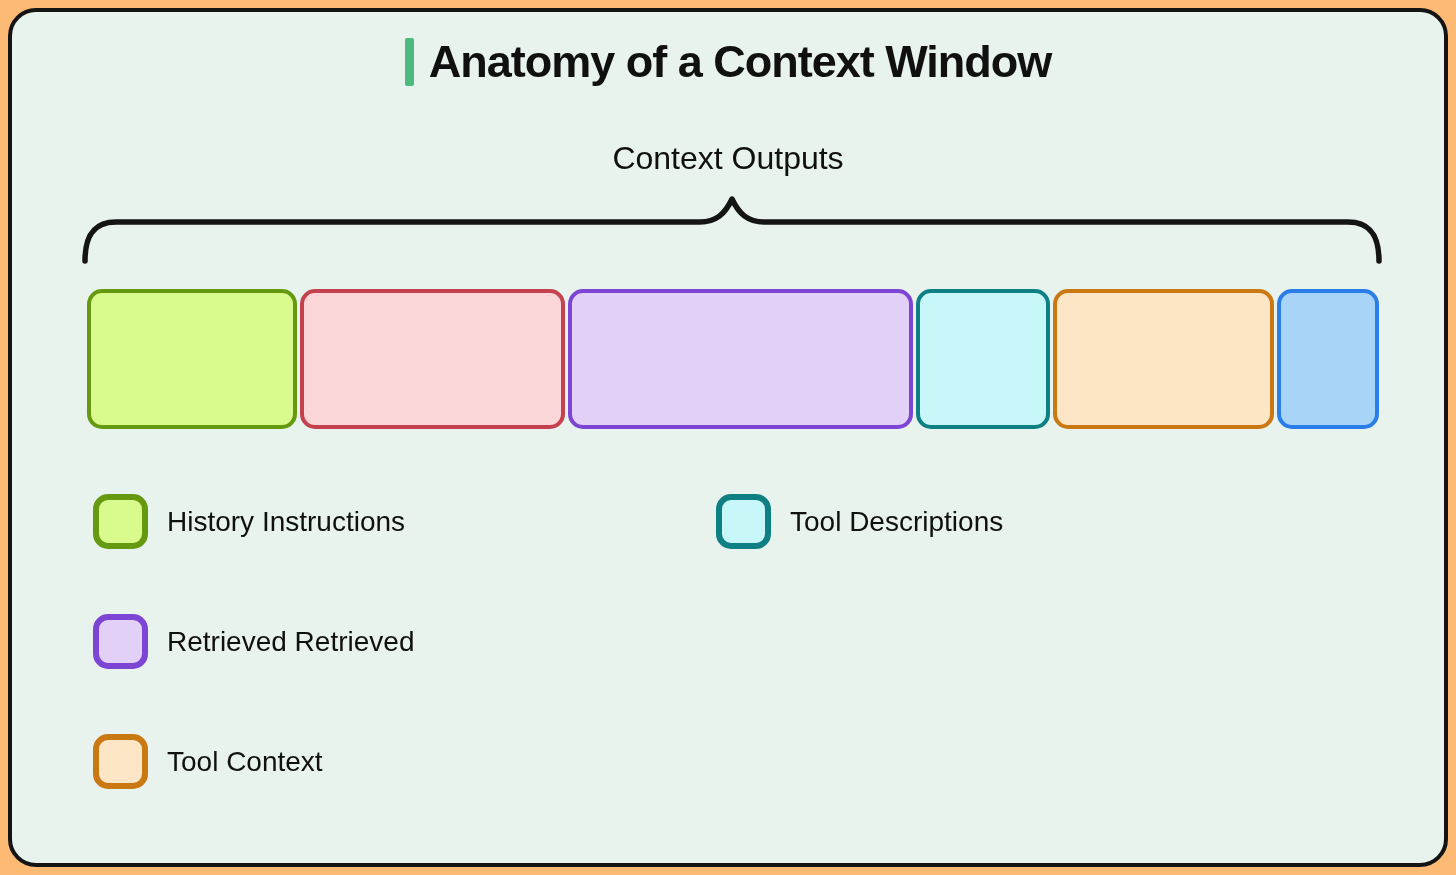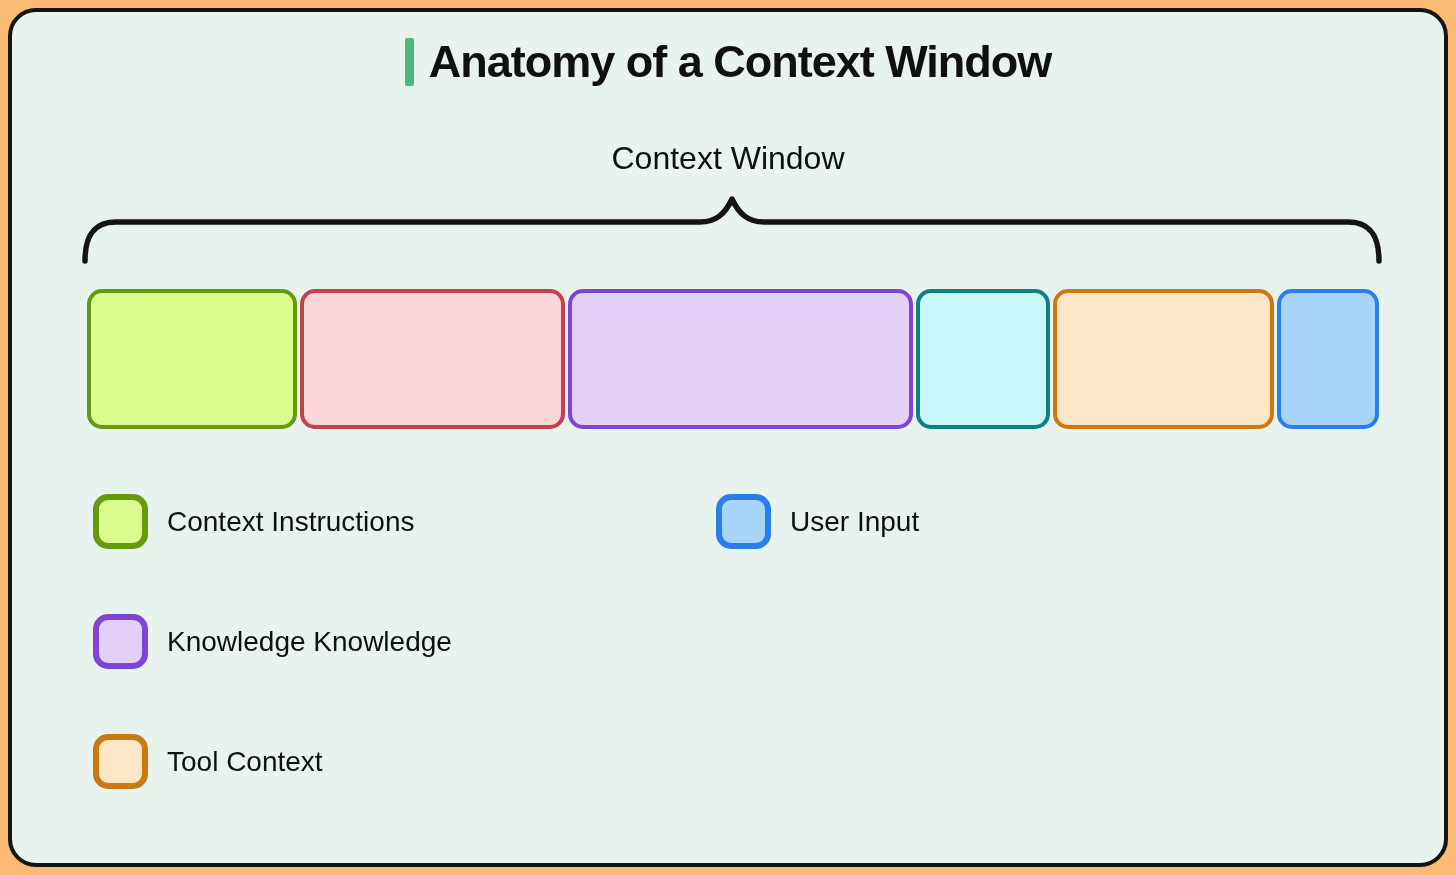--- a/index.html
+++ b/index.html
@@ -113,50 +113,50 @@
 <body>
 
 <div class="canvas">
   <div class="card">
 
     <div class="title-row">
       <span class="accent-bar" style="background: rgb(76, 185, 126);"></span>
       <h1 class="title">Anatomy of a Context Window</h1>
     </div>
 
-    <div class="cw-label">Context Window</div>
+    <div class="cw-label">Context Outputs</div>
 
     <svg class="brace" viewBox="0 0 1300 68" preserveAspectRatio="none" aria-hidden="true">
       <path d="M 3 65 C 3 42, 10 26, 34 26 L 618 26 C 634 26, 643 18, 650 3 C 657 18, 666 26, 682 26 L 1266 26 C 1290 26, 1297 42, 1297 65"></path>
     </svg>
 
     <div class="bar" id="bar">
         <div class="seg" style="background: rgb(217, 250, 140); border-color: rgb(101, 153, 15); flex-grow: 210;"></div>
         <div class="seg" style="background: rgb(251, 214, 216); border-color: rgb(196, 66, 78); flex-grow: 266;"></div>
         <div class="seg" style="background: rgb(227, 208, 247); border-color: rgb(125, 69, 212); flex-grow: 350;"></div>
         <div class="seg" style="background: rgb(199, 247, 249); border-color: rgb(14, 128, 132); flex-grow: 131;"></div>
         <div class="seg" style="background: rgb(253, 230, 198); border-color: rgb(202, 121, 18); flex-grow: 220;"></div>
         <div class="seg" style="background: rgb(168, 213, 247); border-color: rgb(43, 125, 233); flex-grow: 98;"></div>
       </div>
 
     <div class="legend-col col-0" id="legend-col-0">
         <div class="legend-item">
           <span class="swatch" style="background: rgb(217, 250, 140); border-color: rgb(101, 153, 15);"></span>
-          <span class="legend-label">Context Instructions</span>
+          <span class="legend-label">History Instructions</span>
         </div>
         <div class="legend-item">
           <span class="swatch" style="background: rgb(227, 208, 247); border-color: rgb(125, 69, 212);"></span>
-          <span class="legend-label">Knowledge Knowledge</span>
+          <span class="legend-label">Retrieved Retrieved</span>
         </div>
         <div class="legend-item">
           <span class="swatch" style="background: rgb(253, 230, 198); border-color: rgb(202, 121, 18);"></span>
           <span class="legend-label">Tool Context</span>
         </div>
       </div>
     <div class="legend-col col-1" id="legend-col-1">
         <div class="legend-item">
-          <span class="swatch" style="background: rgb(168, 213, 247); border-color: rgb(43, 125, 233);"></span>
-          <span class="legend-label">User Input</span>
+          <span class="swatch" style="background: rgb(199, 247, 249); border-color: rgb(14, 128, 132);"></span>
+          <span class="legend-label">Tool Descriptions</span>
         </div>
       </div>
 
   </div>
 </div>
 
 </body></html>

